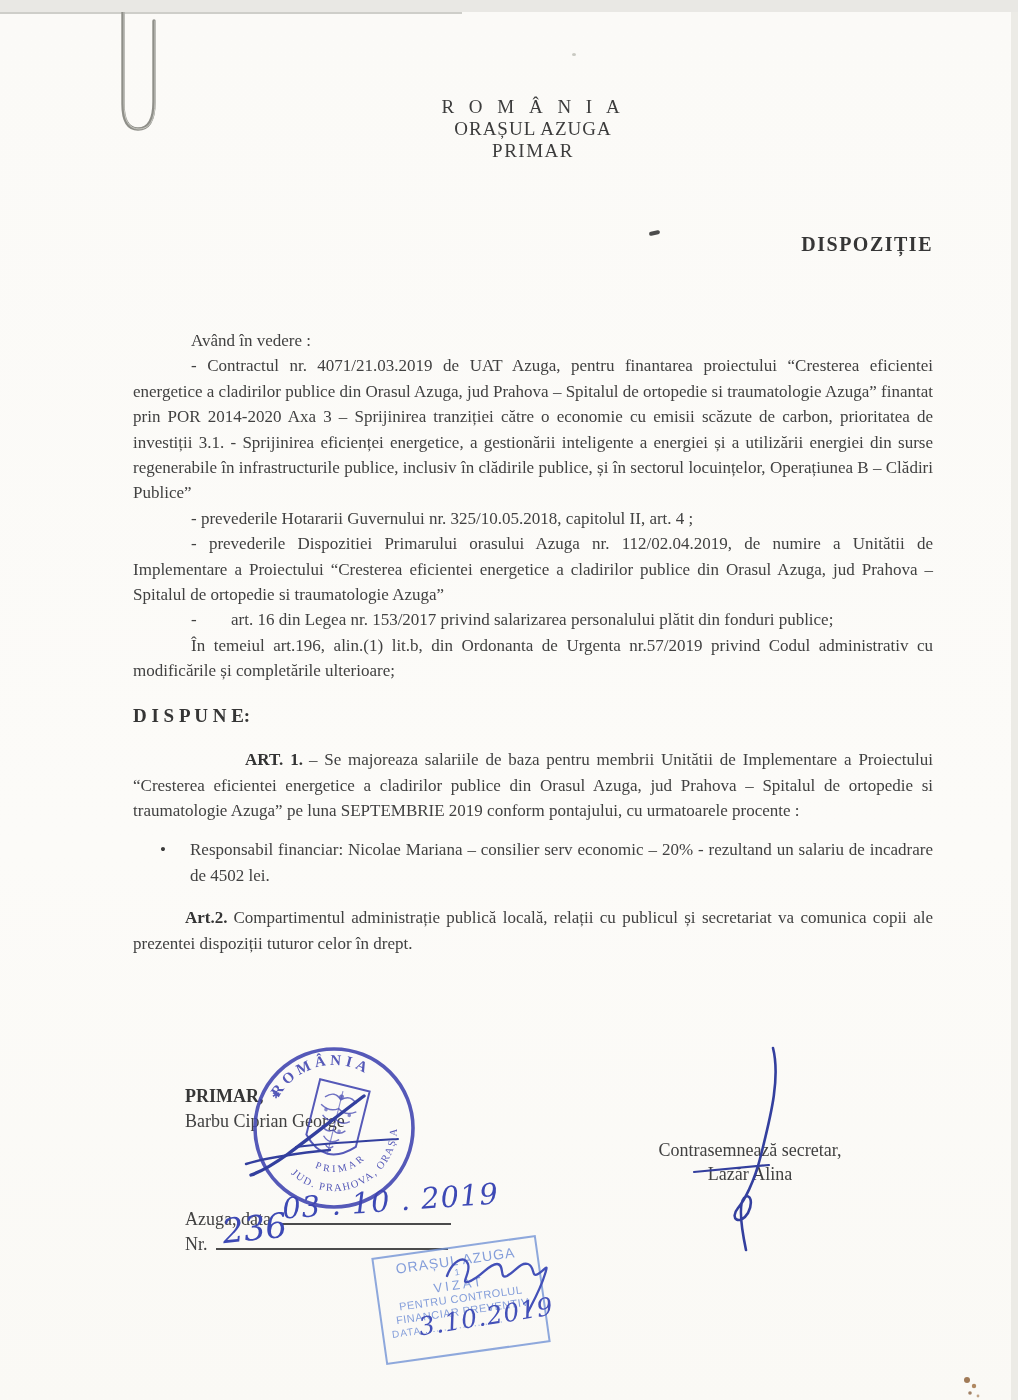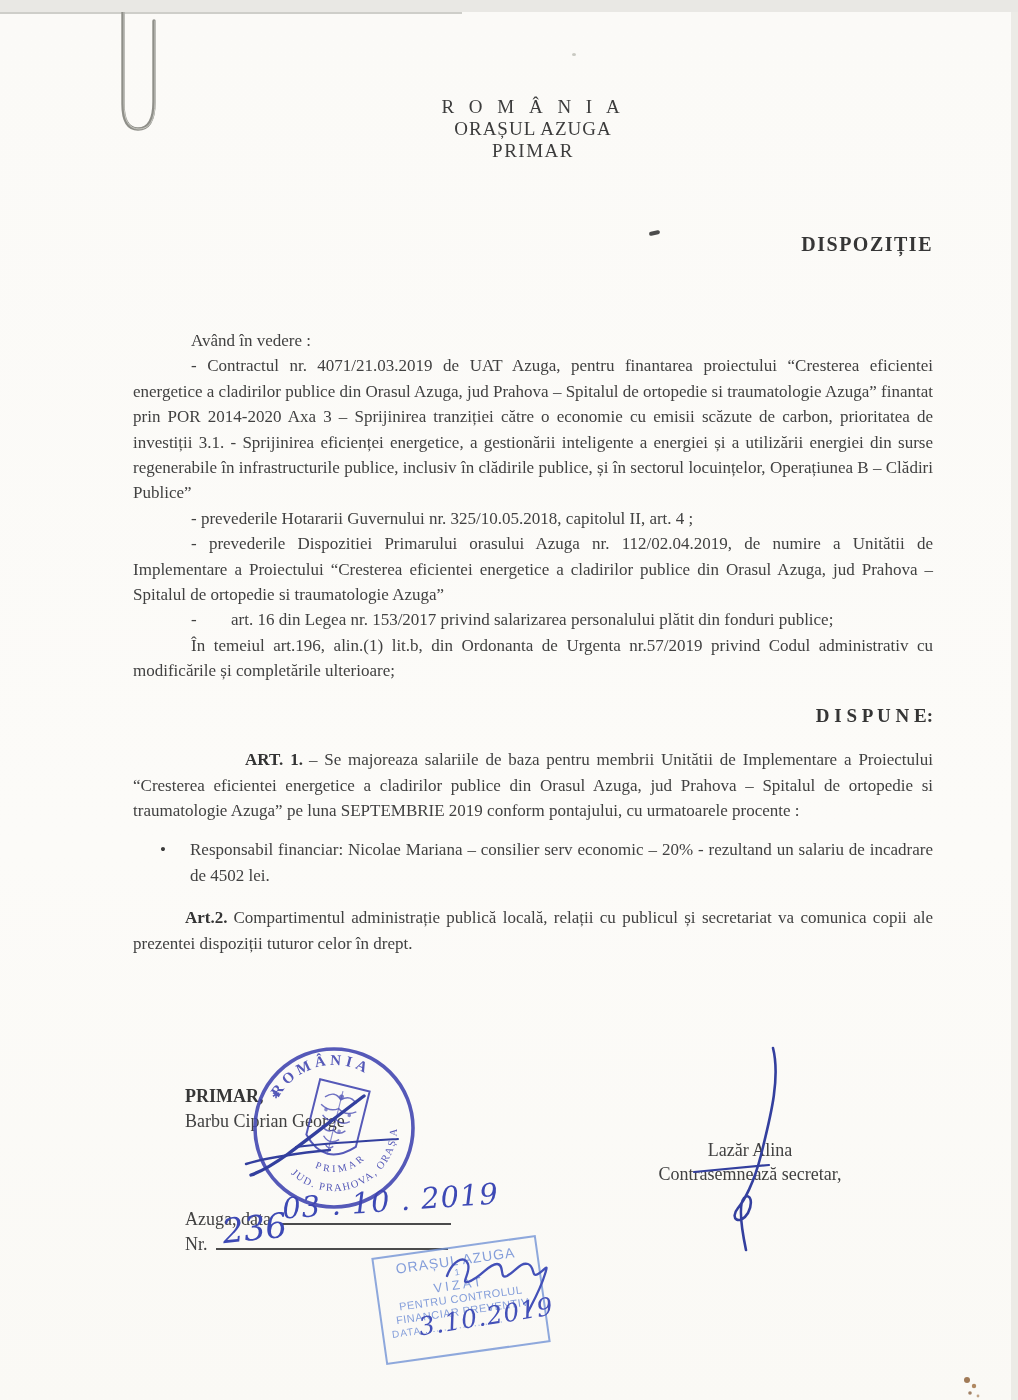--- a/index.html
+++ b/index.html
@@ -22,21 +22,21 @@
   .h-line0{font-size:19px;letter-spacing:5px;}
   .h-line1{font-size:19px;letter-spacing:1px;}
   .h-line2{font-size:19px;letter-spacing:1px;}
   .h-line3{font-size:19px;letter-spacing:1.5px;}
   .doc-title{position:absolute;left:133px;top:221px;width:800px;text-align:right;font-size:20px;font-weight:bold;letter-spacing:1.5px;color:#363636;}
   
   .body{position:absolute;left:133px;top:316px;width:800px;font-size:17px;line-height:25.4px;text-align:justify;}
   .body p{margin:0;text-indent:58px;}
   .dash-gap{display:inline-block;width:40px;text-indent:0;}
   .mayor-line{margin-top:10px !important;text-align:left;}
-  .dispune{margin-top:19px !important;text-indent:0 !important;text-align:right;font-weight:bold;font-size:19px;color:#353535;}
+  .dispune{margin-top:19px !important;text-indent:0 !important;text-align:left;font-weight:bold;font-size:19px;color:#353535;}
   .art1{margin-top:19px !important;text-indent:112px !important;}
   .art1 b,.art2 b{margin-right:6px;color:#333;}
   ul.points{margin:14px 0 0 0;padding:0 0 0 57px;list-style:none;}
   ul.points li{position:relative;text-align:justify;}
   ul.points li::before{content:"•";position:absolute;left:-30px;top:0;font-size:17px;color:#3c3c3c;}
   .art2{margin-top:17px !important;text-indent:52px !important;}
   
   .sig-left-title{position:absolute;left:185px;top:1074px;font-size:18px;font-weight:bold;color:#363636;}
   .sig-left-name{position:absolute;left:185px;top:1099px;font-size:18px;}
   .countersign{position:absolute;left:628px;top:1126px;width:244px;text-align:center;font-size:18px;line-height:24px;}
@@ -108,22 +108,22 @@
       <li><span>Responsabil financiar: Nicolae Mariana – consilier serv economic – 20% - rezultand un salariu de incadrare de 4502 lei.</span></li>
     </ul>
 
     <p class="art2"><b>Art.2.</b><span>Compartimentul administrație publică locală, relații cu publicul și secretariat va comunica copii ale prezentei dispoziții tuturor celor în drept.</span></p>
   </div>
 
   <div class="sig-left-title">PRIMAR,</div>
   <div class="sig-left-name">Barbu Ciprian George</div>
 
   <div class="countersign">
+    <div>Contrasemnează secretar,</div>
     <div>Lazăr Alina</div>
-    <div>Contrasemnează secretar,</div>
   </div>
 
   <div class="issue-row1">
     <span>Azuga, data</span><span class="u-line1"></span>
   </div>
   <div class="issue-row2">
     <span>Nr.</span><span class="u-line2"></span>
   </div>
   <div class="hw hw-date">03 . 10 . 2019</div>
   <div class="hw hw-nr">236</div>

